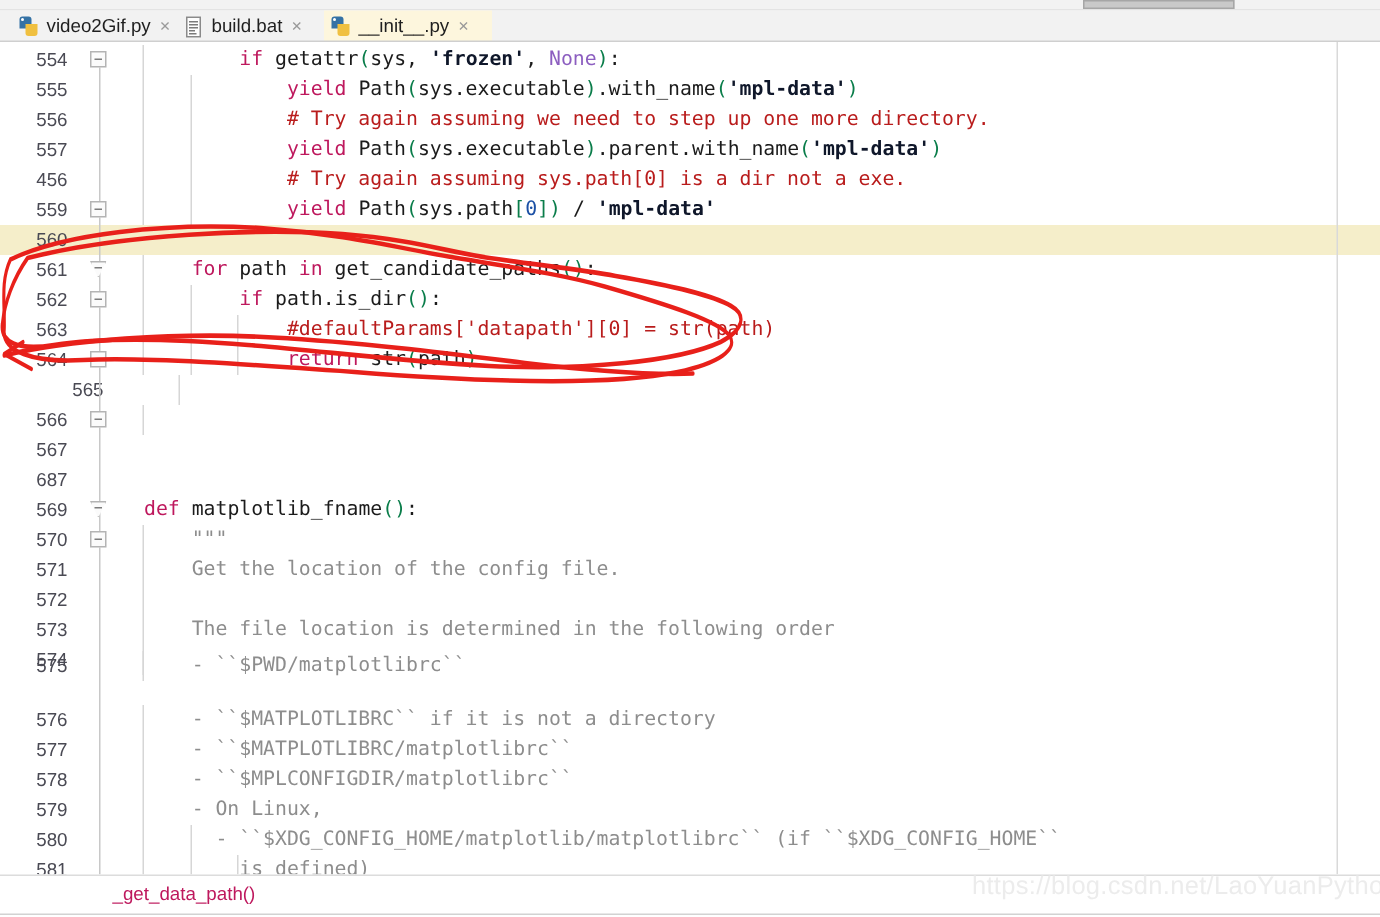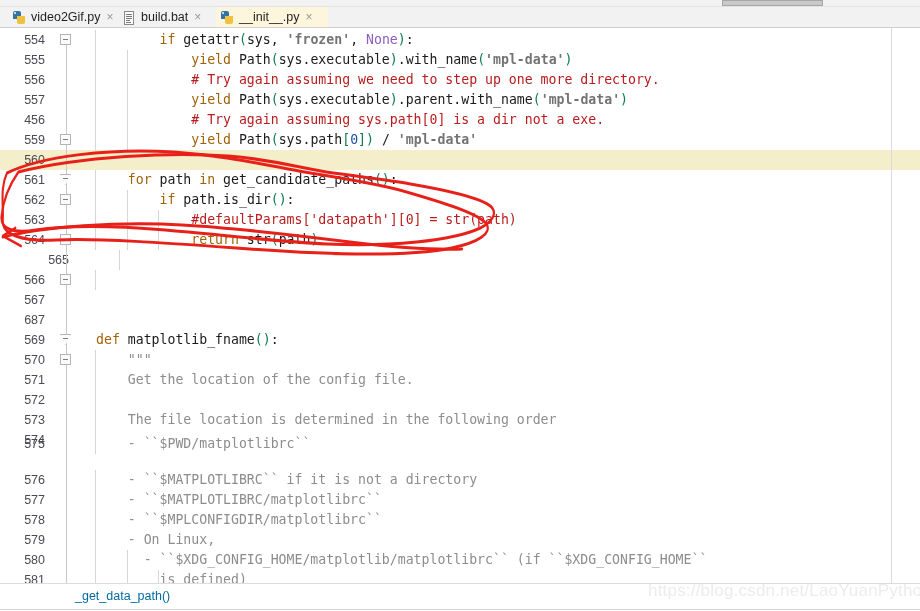--- a/index.html
+++ b/index.html
@@ -81,22 +81,22 @@
     font-family:"Liberation Sans", sans-serif;
     font-size:12.5px;color:#4a4a54;line-height:20px;
   }
   .code{
     position:absolute;left:96px;top:0;height:20px;line-height:20px;
     font-family:"DejaVu Sans Mono","Liberation Mono",monospace;
     font-size:13.2px;white-space:pre;color:#1b1b1b;letter-spacing:0px;
   }
 
   
-  .kw{color:#a16207;}
-  .str{color:#737373;font-weight:600;}
+  .kw{color:#be185d;}
+  .str{color:#0f172a;font-weight:600;}
   .cmt{color:#b91c1c;}
   .doc{color:#8d8d8d;}
   .bi{color:#8c5ec0;}
   .fn{color:#1b1b1b;}
   .par{color:#0a7d4a;}
   .num{color:#1b50a5;}
 
   
   .foldcol{position:absolute;left:57px;top:0;width:20px;height:555px;}
   .foldline{position:absolute;left:9px;width:1px;background:#c8c8c8;}
@@ -126,21 +126,21 @@
   .annot{position:absolute;left:0;top:0;width:920px;height:555px;pointer-events:none;}
 
   
   .crumbbar{
     position:absolute;left:0;top:583px;width:920px;height:28px;background:#ffffff;
   }
   .crumbbar .topline{position:absolute;left:0;top:0;width:920px;height:1px;background:#dcdcdc;}
   .crumbbar .botline{position:absolute;left:0;top:26px;width:920px;height:1px;background:#d2d2d2;}
   .crumb{
     position:absolute;left:75px;top:3px;
-    font-size:12.5px;color:#0369a1;line-height:21px;
+    font-size:12.5px;color:#be185d;line-height:21px;
     font-family:"Liberation Sans", sans-serif;
   }
 
   
   .watermark{
     position:absolute;left:648px;top:581px;
     font-size:17px;color:#ececec;
     font-family:"Liberation Sans", sans-serif;
     white-space:nowrap;letter-spacing:0.2px;
   }

